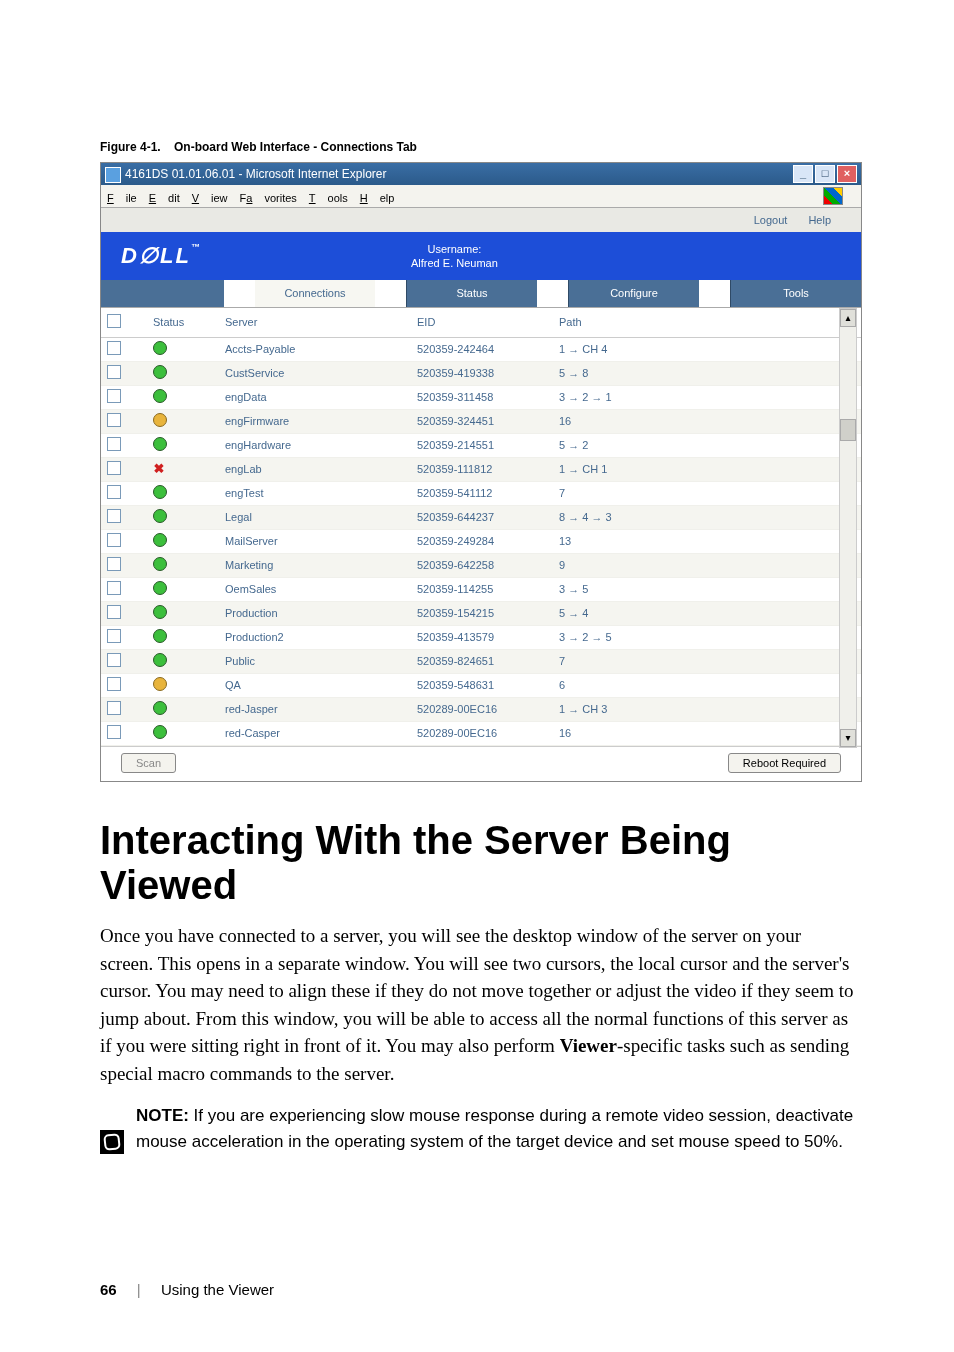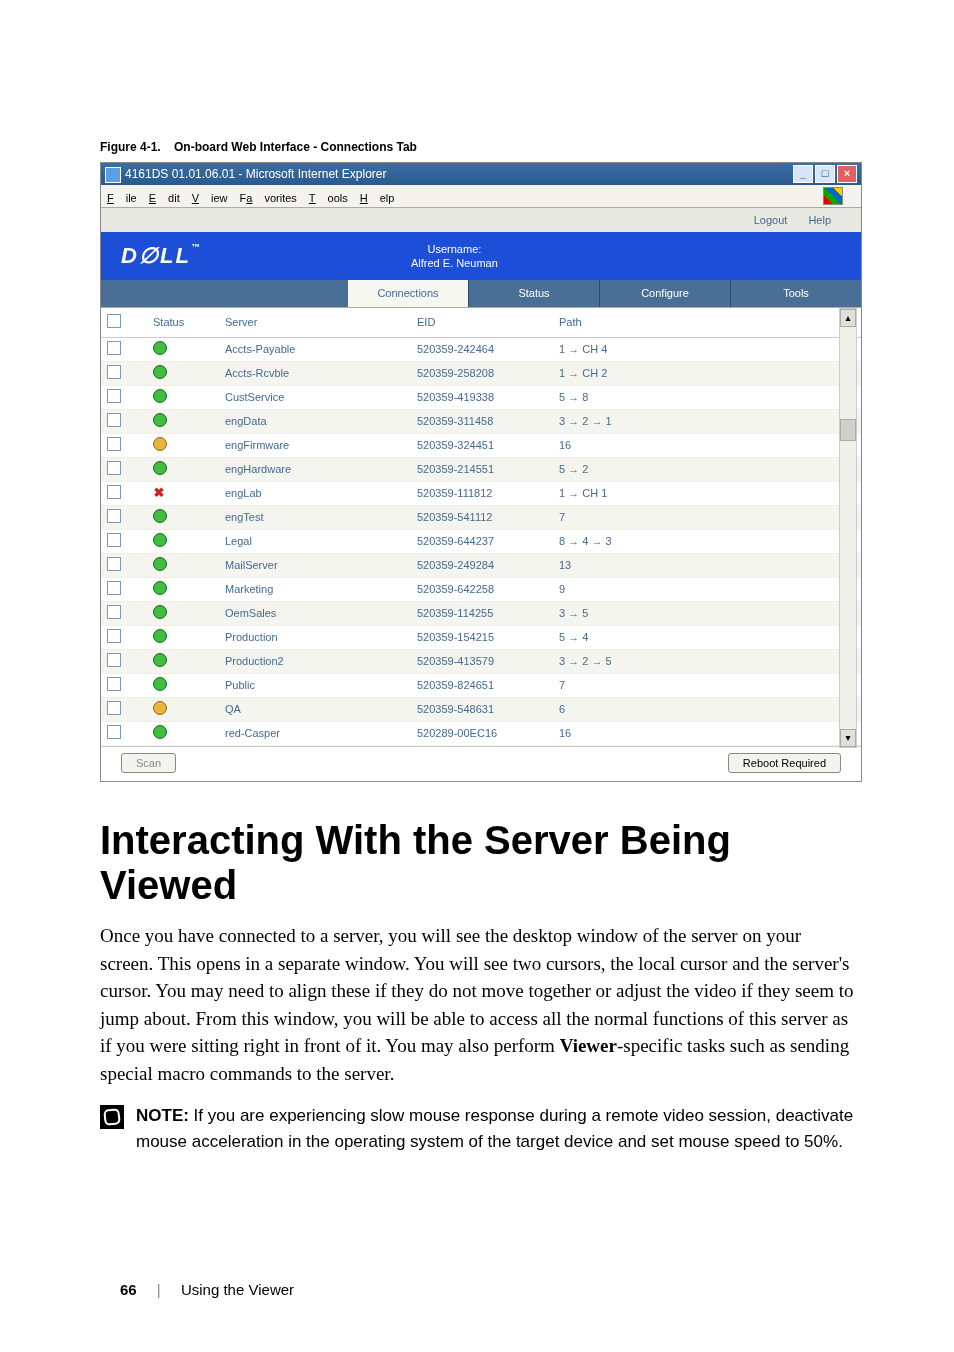--- a/index.html
+++ b/index.html
@@ -107,20 +107,21 @@
     text-align:center;
     color:#fff;
     font-size:11px;
     padding-left:30px;
   }
   .tabs {
     display:flex;
     font-size:11px;
     border-bottom:1px solid #aaa;
     background:#fff;
+    gap:31px;
   }
   .tabs .tab {
     flex:none;
     width:120px;
     text-align:center;
     padding:6px 0;
     cursor:pointer;
   }
   .tabs .tab.inactive {
     background:#4a6f96;
@@ -225,21 +226,21 @@
     margin: 36px 0 14px 0;
   }
   .body-text {
     font-family: Georgia, 'Times New Roman', serif;
     font-size:19px;
     line-height:1.45;
     margin:0 0 16px 0;
   }
   .note-block {
     display:flex;
-    align-items:flex-start;
+    align-items:flex-end;
     font-family: Arial, Helvetica, sans-serif;
     font-size:17px;
     line-height:1.5;
   }
   .note-icon {
     width:24px; height:24px;
     min-width:24px;
     background:#000;
     margin-right:12px;
     margin-top:2px;
@@ -257,21 +258,20 @@
   .footer {
     position:absolute;
     bottom:54px;
     left:100px;
     font-family: Arial, Helvetica, sans-serif;
     font-size:15px;
   }
   .footer .pg {
     font-weight:bold;
     margin-right:16px;
-    margin-left:20px;
   }
   .footer .sep {
     color:#888;
     margin-right:16px;
   }
 </style>
 </head>
 <body>
 
 <div class="page">
@@ -339,27 +339,20 @@
               <tr>
                 <td><span class="cb-box"></span></td>
                 <td><span class="status-dot sd-green"></span></td>
                 <td>Accts-Payable</td>
                 <td>520359-242464</td>
                 <td>1 → CH 4</td>
               </tr>
               <tr>
                 <td><span class="cb-box"></span></td>
                 <td><span class="status-dot sd-green"></span></td>
-                <td>Accts-Rcvble</td>
-                <td>520359-258208</td>
-                <td>1 → CH 2</td>
-              </tr>
-              <tr>
-                <td><span class="cb-box"></span></td>
-                <td><span class="status-dot sd-green"></span></td>
                 <td>CustService</td>
                 <td>520359-419338</td>
                 <td>5 → 8</td>
               </tr>
               <tr>
                 <td><span class="cb-box"></span></td>
                 <td><span class="status-dot sd-green"></span></td>
                 <td>engData</td>
                 <td>520359-311458</td>
                 <td>3 → 2 → 1</td>
@@ -440,20 +433,27 @@
                 <td>Public</td>
                 <td>520359-824651</td>
                 <td>7</td>
               </tr>
               <tr>
                 <td><span class="cb-box"></span></td>
                 <td><span class="status-dot sd-amber"></span></td>
                 <td>QA</td>
                 <td>520359-548631</td>
                 <td>6</td>
+              </tr>
+              <tr>
+                <td><span class="cb-box"></span></td>
+                <td><span class="status-dot sd-green"></span></td>
+                <td>red-Jasper</td>
+                <td>520289-00EC16</td>
+                <td>1 → CH 3</td>
               </tr>
               <tr>
                 <td><span class="cb-box"></span></td>
                 <td><span class="status-dot sd-green"></span></td>
                 <td>red-Casper</td>
                 <td>520289-00EC16</td>
                 <td>16</td>
               </tr>
             </tbody>
         </table>

